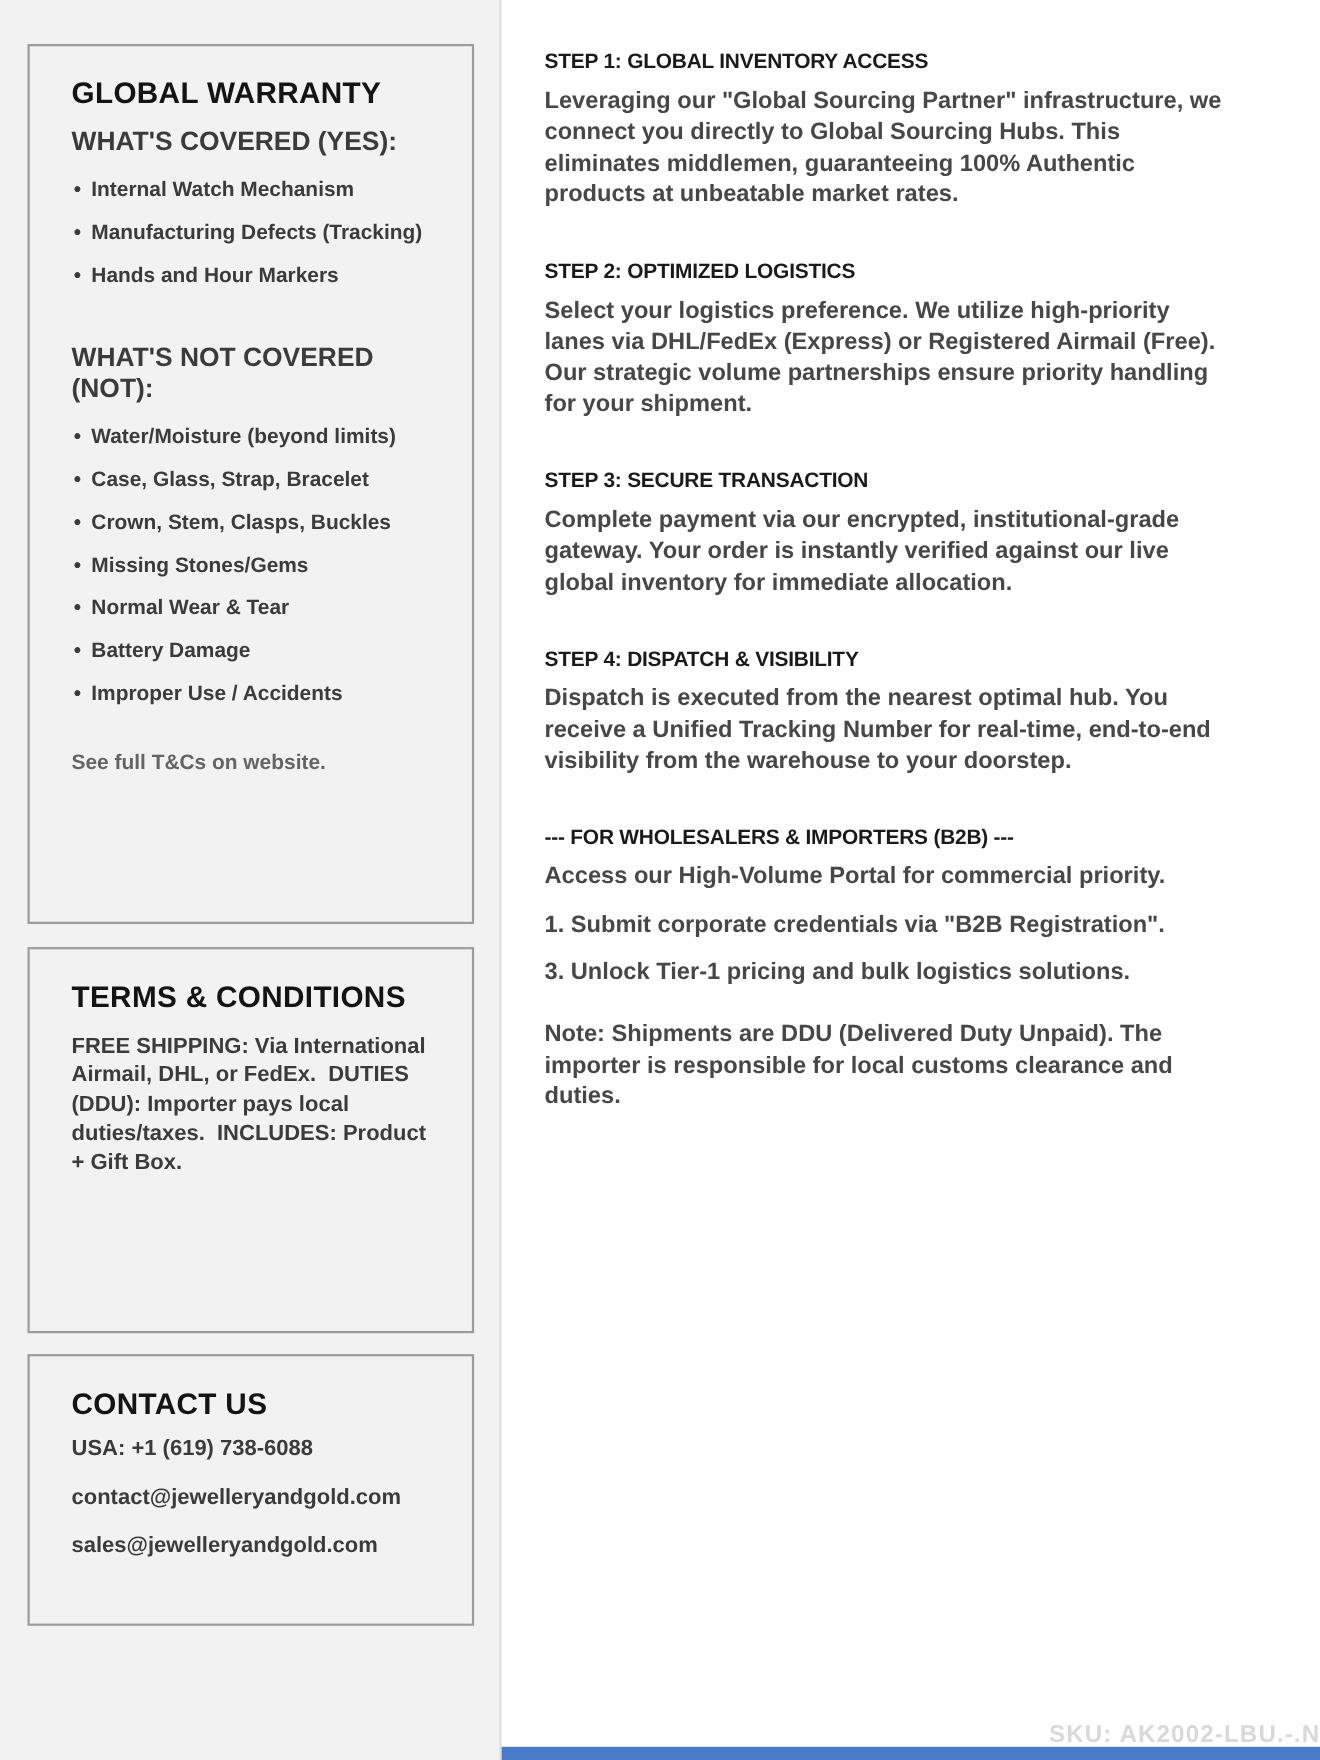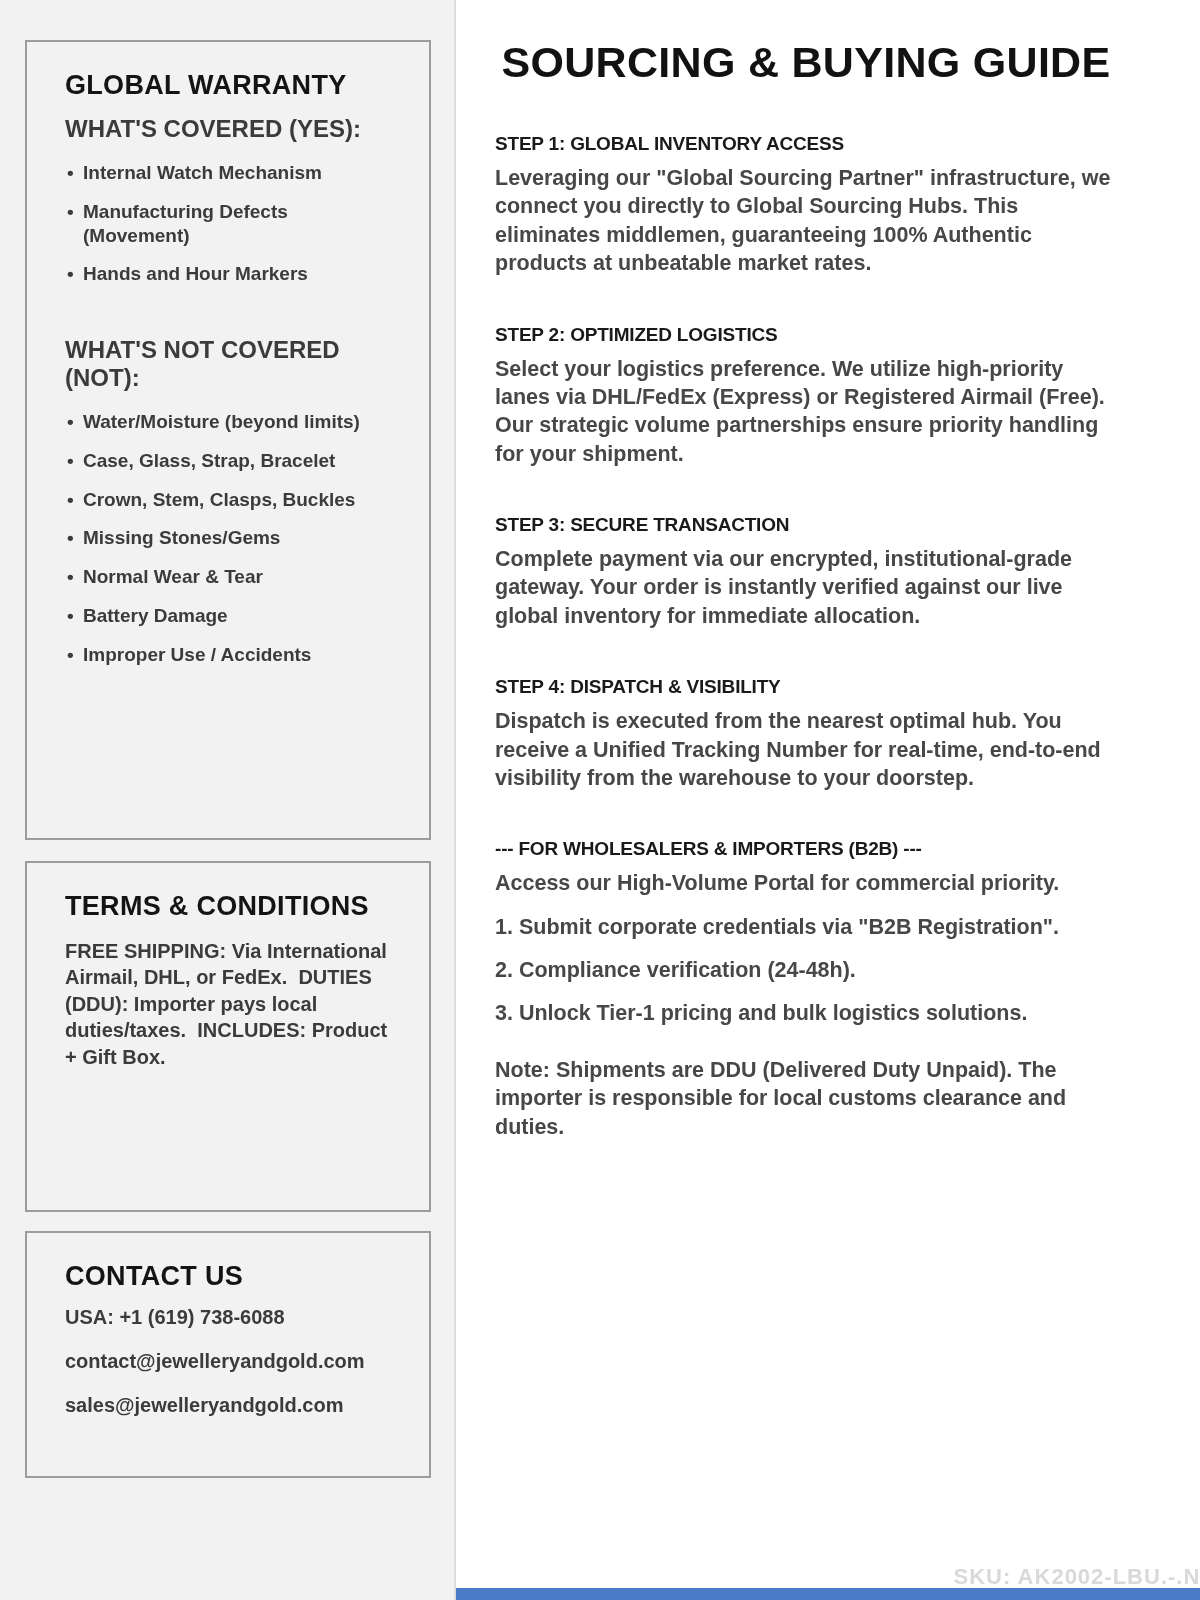--- a/index.html
+++ b/index.html
@@ -101,70 +101,69 @@
 </head>
 <body>
 
 <aside class="sidebar">
 
   <section class="panel" id="panel-warranty">
     <h2 class="panel-title">GLOBAL WARRANTY</h2>
     <h3 class="sub-heading">WHAT'S COVERED (YES):</h3>
     <ul class="bullets">
       <li>Internal Watch Mechanism</li>
-      <li>Manufacturing Defects (Movement)</li>
+      <li>Manufacturing Defects (Tracking)</li>
       <li>Hands and Hour Markers</li>
     </ul>
     <h3 class="sub-heading second">WHAT'S NOT COVERED (NOT):</h3>
     <ul class="bullets">
       <li>Water/Moisture (beyond limits)</li>
       <li>Case, Glass, Strap, Bracelet</li>
       <li>Crown, Stem, Clasps, Buckles</li>
       <li>Missing Stones/Gems</li>
       <li>Normal Wear &amp; Tear</li>
       <li>Battery Damage</li>
       <li>Improper Use / Accidents</li>
     </ul>
+    <p class="footnote">See full T&amp;Cs on website.</p>
   </section>
 
   <section class="panel" id="panel-terms">
     <h2 class="panel-title">TERMS &amp; CONDITIONS</h2>
     <p class="terms-body">FREE SHIPPING: Via International Airmail, DHL, or FedEx.  DUTIES (DDU): Importer pays local duties/taxes.  INCLUDES: Product + Gift Box.</p>
   </section>
 
   <section class="panel" id="panel-contact">
     <h2 class="panel-title">CONTACT US</h2>
     <p class="contact-line">USA: +1 (619) 738-6088</p>
     <p class="contact-line">contact@jewelleryandgold.com</p>
     <p class="contact-line">sales@jewelleryandgold.com</p>
   </section>
 
 </aside>
 
 <main class="main">
   <div class="main-inner">
 
-    <h1 class="main-title">SOURCING &amp; BUYING GUIDE</h1>
 
     <h2 class="section-heading">STEP 1: GLOBAL INVENTORY ACCESS</h2>
     <p class="section-body">Leveraging our "Global Sourcing Partner" infrastructure, we connect you directly to Global Sourcing Hubs. This eliminates middlemen, guaranteeing 100% Authentic products at unbeatable market rates.</p>
 
     <h2 class="section-heading">STEP 2: OPTIMIZED LOGISTICS</h2>
     <p class="section-body">Select your logistics preference. We utilize high-priority lanes via DHL/FedEx (Express) or Registered Airmail (Free). Our strategic volume partnerships ensure priority handling for your shipment.</p>
 
     <h2 class="section-heading">STEP 3: SECURE TRANSACTION</h2>
     <p class="section-body">Complete payment via our encrypted, institutional-grade gateway. Your order is instantly verified against our live global inventory for immediate allocation.</p>
 
     <h2 class="section-heading">STEP 4: DISPATCH &amp; VISIBILITY</h2>
     <p class="section-body">Dispatch is executed from the nearest optimal hub. You receive a Unified Tracking Number for real-time, end-to-end visibility from the warehouse to your doorstep.</p>
 
     <h2 class="section-heading">--- FOR WHOLESALERS &amp; IMPORTERS (B2B) ---</h2>
     <p class="b2b-intro">Access our High-Volume Portal for commercial priority.</p>
     <p class="b2b-step">1. Submit corporate credentials via "B2B Registration".</p>
-    <p class="b2b-step">2. Compliance verification (24-48h).</p>
     <p class="b2b-step">3. Unlock Tier-1 pricing and bulk logistics solutions.</p>
     <p class="b2b-note">Note: Shipments are DDU (Delivered Duty Unpaid). The importer is responsible for local customs clearance and duties.</p>
 
   </div>
 
   <div class="sku">SKU: AK2002-LBU.-.NS</div>
 </main>
 
 <div class="bottom-bar"></div>
 

